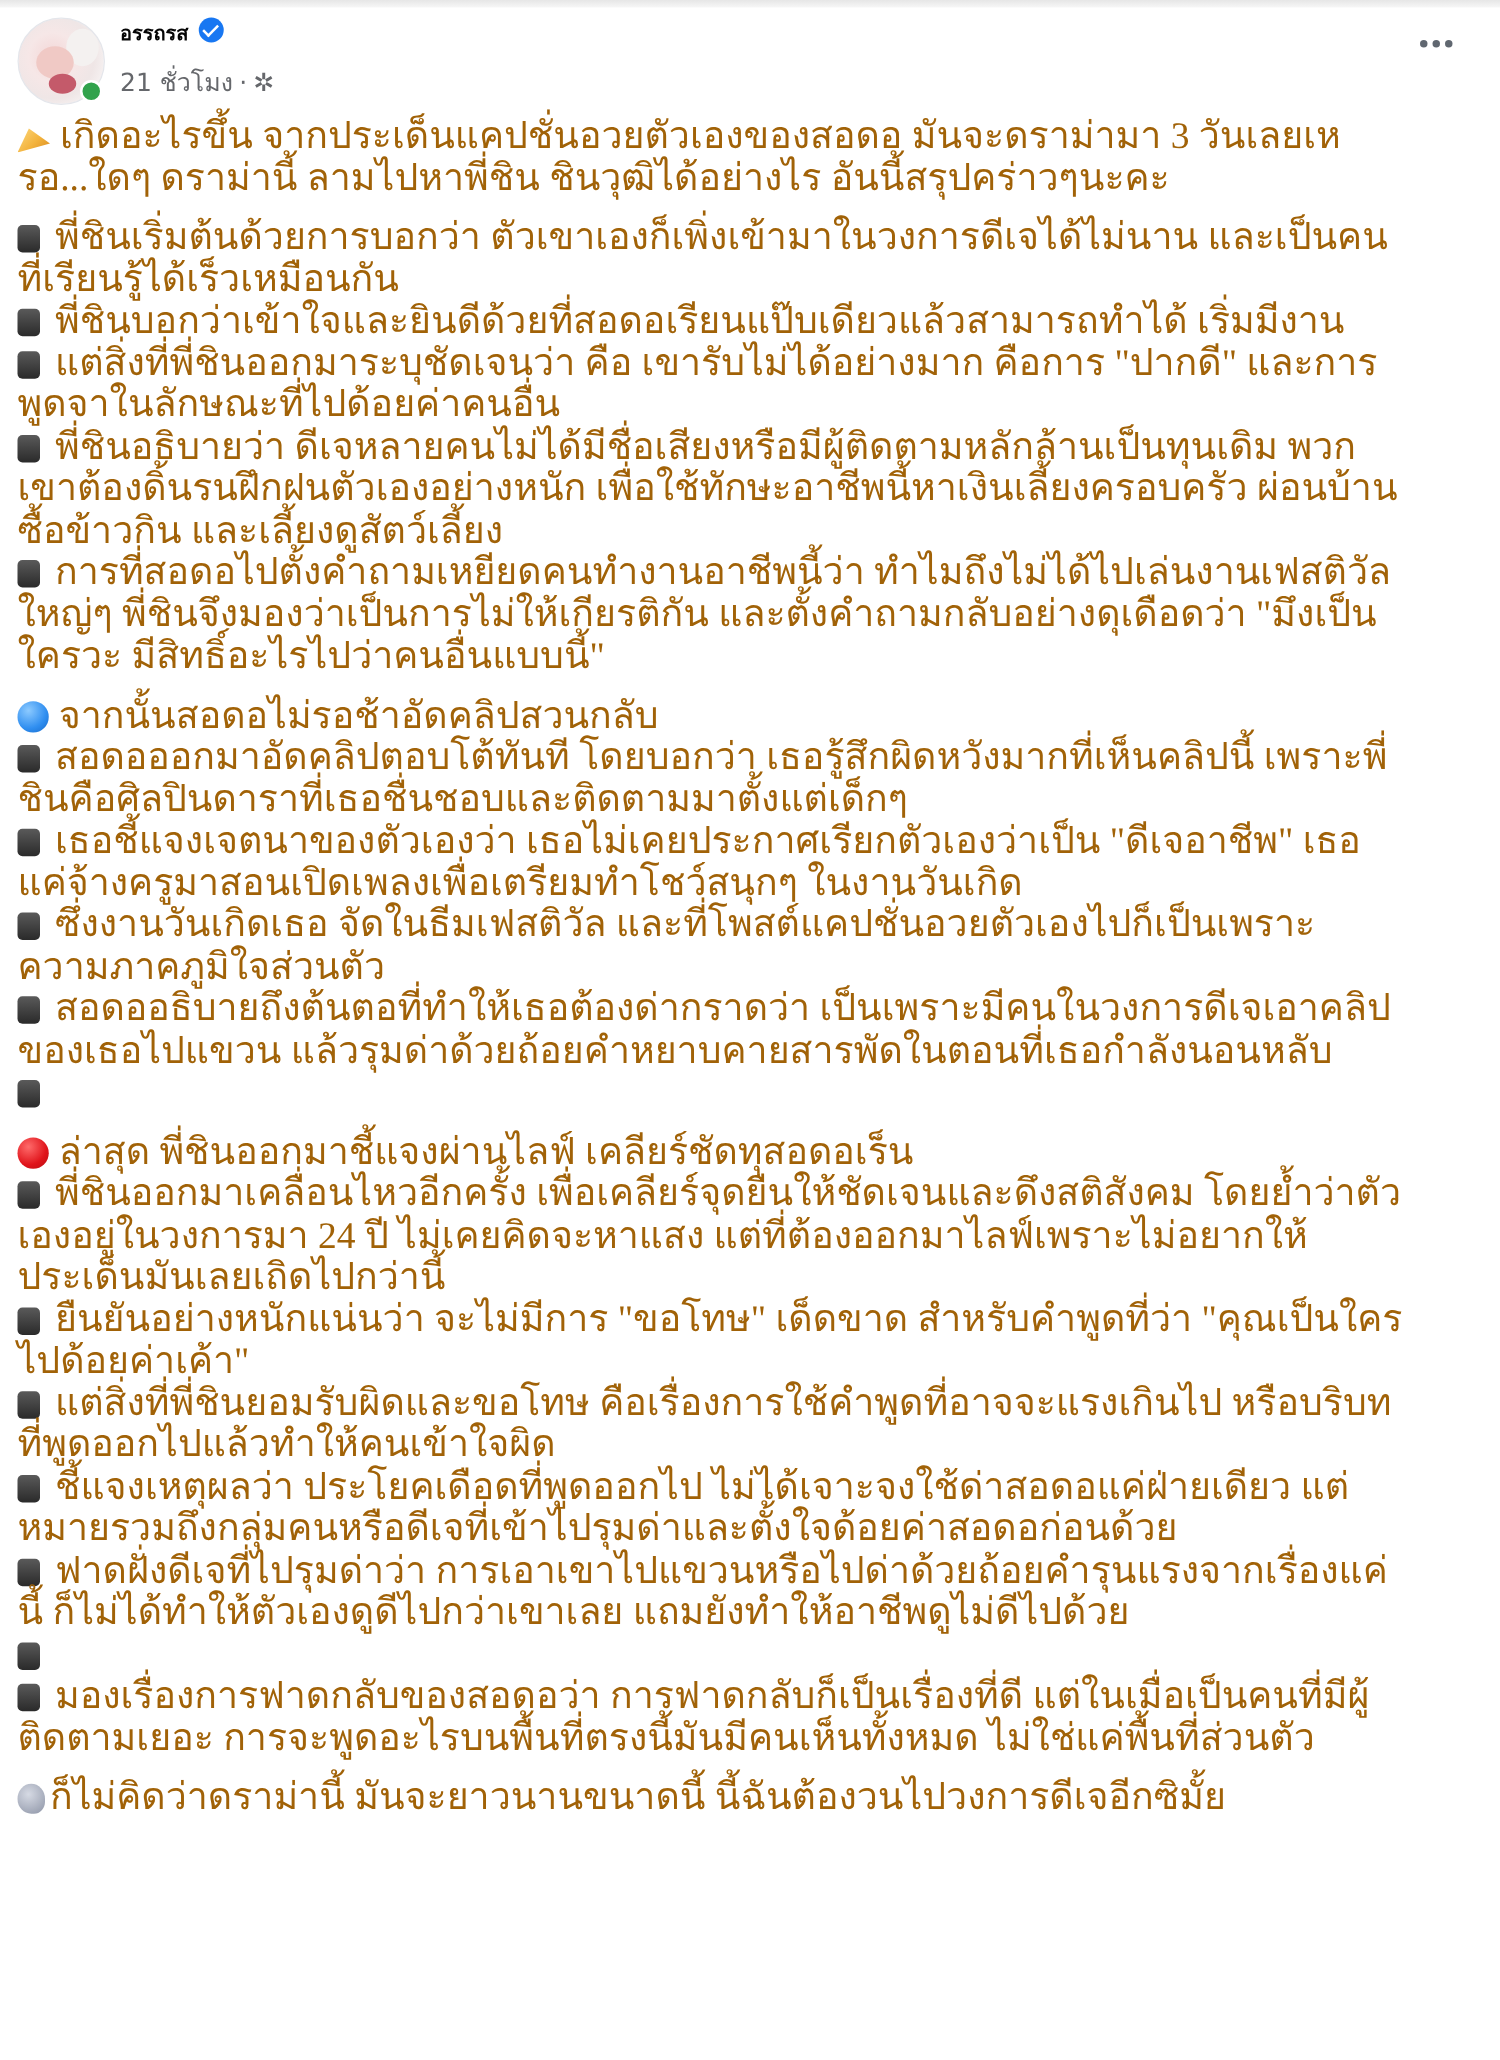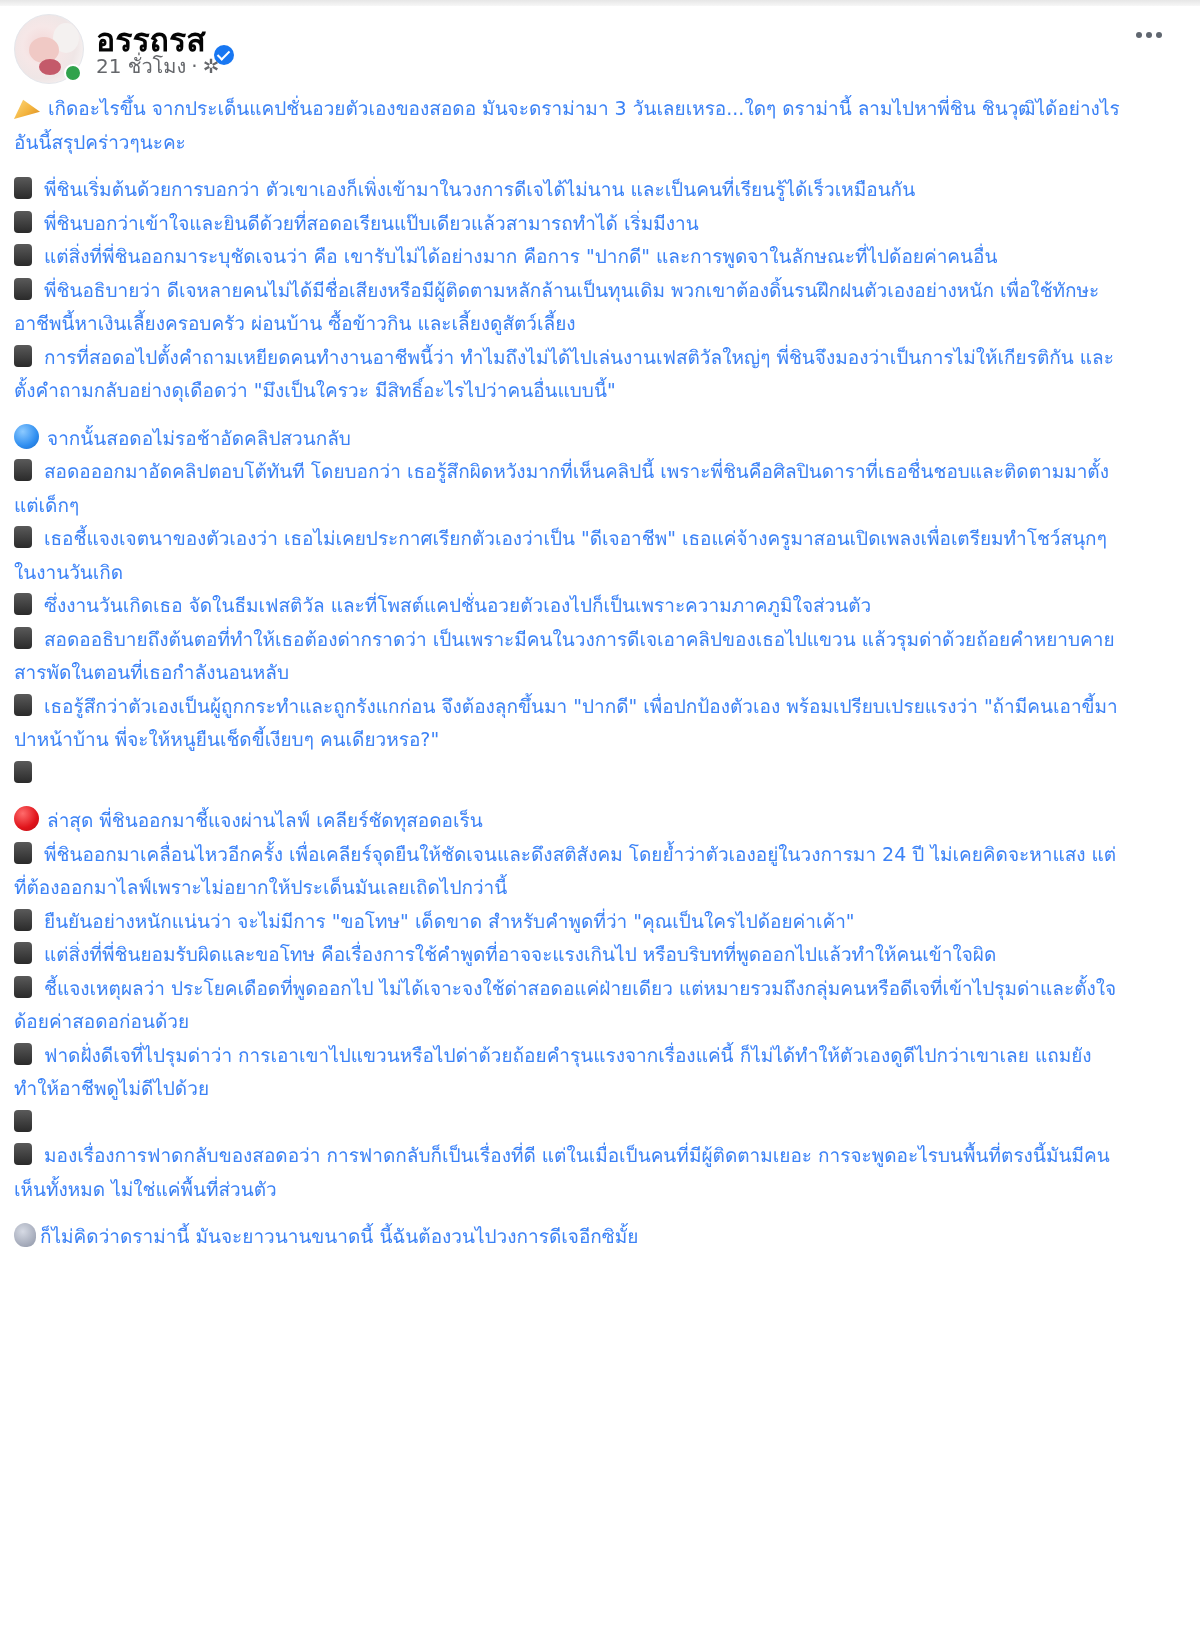--- a/index.html
+++ b/index.html
@@ -54,24 +54,24 @@
       position: absolute;
       left: 50px; top: 52px;
       width: 14px; height: 14px;
       border-radius: 50%;
       background: #31a24c;
       border: 2px solid #ffffff;
     }
     .author-name {
       position: absolute;
       left: 82px; top: 2px;
-      font-size: 32px;
+      font-size: 16px;
       font-weight: bold;
       color: #050505;
-      display: flex; align-items: flex-end; gap: 8px;
+      display: flex; align-items: flex-start; gap: 8px;
     }
     .verified-icon {
       display: inline-block;
       width: 20px; height: 20px;
       border-radius: 50%;
       background: #1877f2;
       position: relative;
     }
     .verified-icon::after {
       content: "";
@@ -102,23 +102,24 @@
     }
     .more-button span {
       width: 6px; height: 6px; border-radius: 50%;
       background: #606770;
       display: inline-block;
     }
     .post-body {
       position: absolute;
       left: 14px; top: 92px;
       width: 1110px;
-      font-size: 19px;
+      font-size: 30px;
       line-height: 33.5px;
-      color: #3b82f6;
+      color: #a16207;
+      font-family: Liberation Serif, serif;
     }
     .para { margin: 0; }
     .gap { height: 14px; }
     .emoji {
       display: inline-block;
       vertical-align: -4px;
       margin-right: 8px;
     }
     .red-circle {
       width: 25px; height: 25px; border-radius: 50%;
@@ -187,21 +188,20 @@
   <p class="para"><span class="emoji square"></span><span>การที่สอดอไปตั้งคำถามเหยียดคนทำงานอาชีพนี้ว่า ทำไมถึงไม่ได้ไปเล่นงานเฟสติวัลใหญ่ๆ พี่ชินจึงมองว่าเป็นการไม่ให้เกียรติกัน และตั้งคำถามกลับอย่างดุเดือดว่า "มึงเป็นใครวะ มีสิทธิ์อะไรไปว่าคนอื่นแบบนี้"</span></p>
   <div class="gap"></div>
 
   <p class="para">
     <span class="emoji blue-circle"></span><span>จากนั้นสอดอไม่รอช้าอัดคลิปสวนกลับ</span>
   </p>
   <p class="para"><span class="emoji square"></span><span>สอดอออกมาอัดคลิปตอบโต้ทันที โดยบอกว่า เธอรู้สึกผิดหวังมากที่เห็นคลิปนี้ เพราะพี่ชินคือศิลปินดาราที่เธอชื่นชอบและติดตามมาตั้งแต่เด็กๆ</span></p>
   <p class="para"><span class="emoji square"></span><span>เธอชี้แจงเจตนาของตัวเองว่า เธอไม่เคยประกาศเรียกตัวเองว่าเป็น "ดีเจอาชีพ" เธอแค่จ้างครูมาสอนเปิดเพลงเพื่อเตรียมทำโชว์สนุกๆ ในงานวันเกิด</span></p>
   <p class="para"><span class="emoji square"></span><span>ซึ่งงานวันเกิดเธอ จัดในธีมเฟสติวัล และที่โพสต์แคปชั่นอวยตัวเองไปก็เป็นเพราะความภาคภูมิใจส่วนตัว</span></p>
   <p class="para"><span class="emoji square"></span><span>สอดออธิบายถึงต้นตอที่ทำให้เธอต้องด่ากราดว่า เป็นเพราะมีคนในวงการดีเจเอาคลิปของเธอไปแขวน แล้วรุมด่าด้วยถ้อยคำหยาบคายสารพัดในตอนที่เธอกำลังนอนหลับ</span></p>
-  <p class="para"><span class="emoji square"></span><span>เธอรู้สึกว่าตัวเองเป็นผู้ถูกกระทำและถูกรังแกก่อน จึงต้องลุกขึ้นมา "ปากดี" เพื่อปกป้องตัวเอง พร้อมเปรียบเปรยแรงว่า "ถ้ามีคนเอาขี้มาปาหน้าบ้าน พี่จะให้หนูยืนเช็ดขี้เงียบๆ คนเดียวหรอ?"</span></p>
   <p class="para"><span class="emoji square"></span></p>
   <div class="gap"></div>
 
   <p class="para">
     <span class="emoji red-circle"></span><span>ล่าสุด พี่ชินออกมาชี้แจงผ่านไลฟ์ เคลียร์ชัดทุสอดอเร็น</span>
   </p>
   <p class="para"><span class="emoji square"></span><span>พี่ชินออกมาเคลื่อนไหวอีกครั้ง เพื่อเคลียร์จุดยืนให้ชัดเจนและดึงสติสังคม โดยย้ำว่าตัวเองอยู่ในวงการมา 24 ปี ไม่เคยคิดจะหาแสง แต่ที่ต้องออกมาไลฟ์เพราะไม่อยากให้ประเด็นมันเลยเถิดไปกว่านี้</span></p>
   <p class="para"><span class="emoji square"></span><span>ยืนยันอย่างหนักแน่นว่า จะไม่มีการ "ขอโทษ" เด็ดขาด สำหรับคำพูดที่ว่า "คุณเป็นใครไปด้อยค่าเค้า"</span></p>
   <p class="para"><span class="emoji square"></span><span>แต่สิ่งที่พี่ชินยอมรับผิดและขอโทษ คือเรื่องการใช้คำพูดที่อาจจะแรงเกินไป หรือบริบทที่พูดออกไปแล้วทำให้คนเข้าใจผิด</span></p>
   <p class="para"><span class="emoji square"></span><span>ชี้แจงเหตุผลว่า ประโยคเดือดที่พูดออกไป ไม่ได้เจาะจงใช้ด่าสอดอแค่ฝ่ายเดียว แต่หมายรวมถึงกลุ่มคนหรือดีเจที่เข้าไปรุมด่าและตั้งใจด้อยค่าสอดอก่อนด้วย</span></p>

